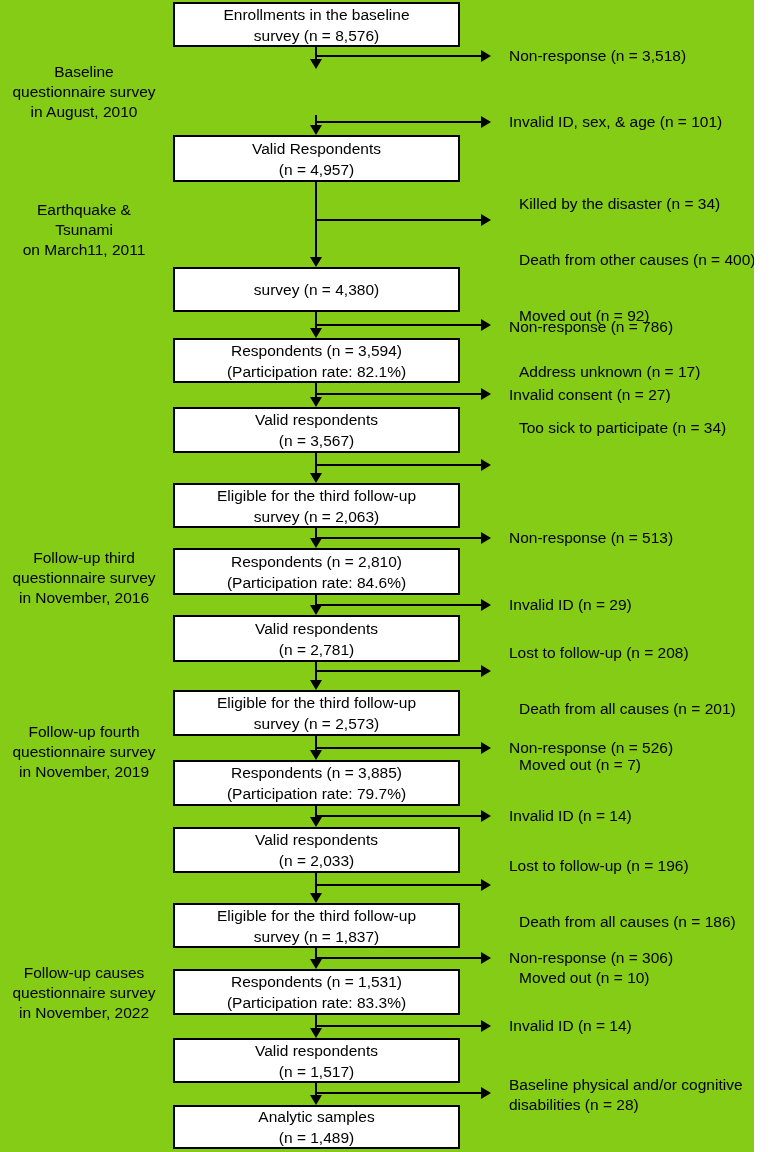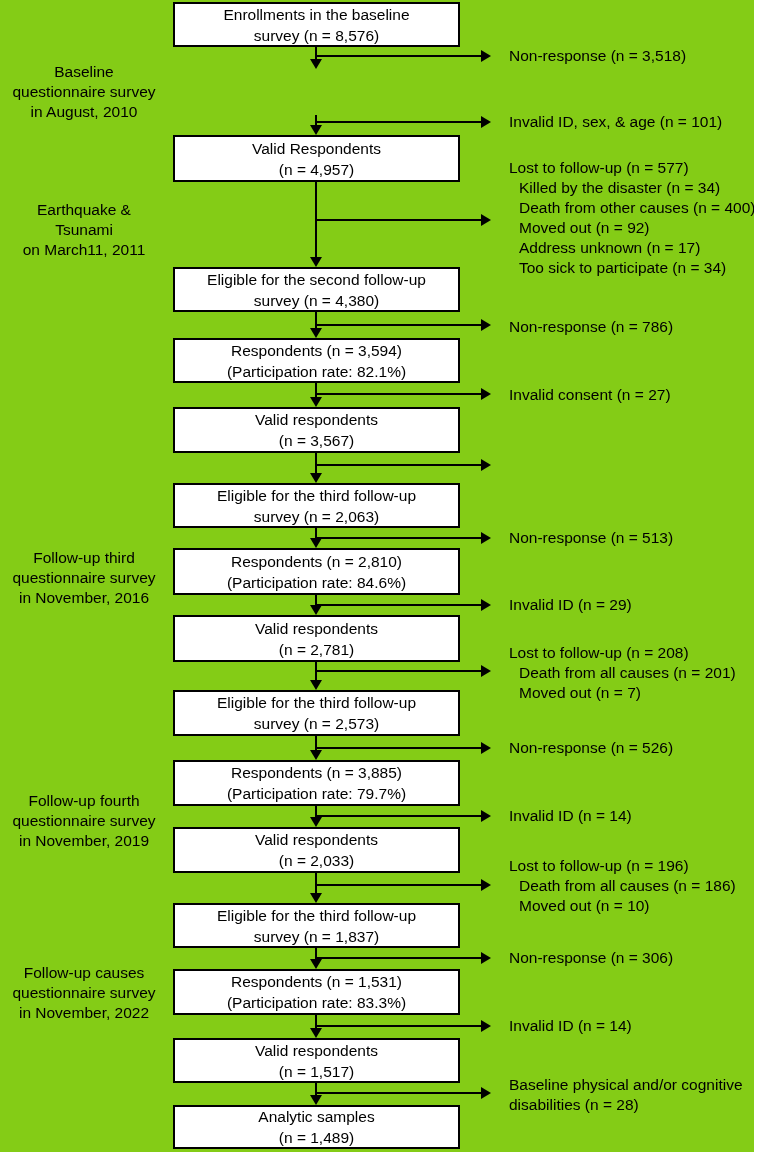--- a/index.html
+++ b/index.html
@@ -41,21 +41,21 @@
     line-height: 20px;
   }
   .excl {
     position: absolute;
     left: 509px;
     font-size: 15.5px;
     line-height: 20px;
     text-align: left;
     white-space: nowrap;
   }
-  .excl .ind { padding-left: 10px; }
+  .excl .ind { padding-left: 10px; margin-top: 36px; }
   .vline {
     position: absolute;
     left: 315px;
     width: 2px;
     background: #000000;
     z-index: 1;
   }
   .varr {
     position: absolute;
     left: 310px;
@@ -90,21 +90,20 @@
 
   <div class="box" style="top:2px;height:45px">
     <div>Enrollments in the baseline</div>
     <div>survey (n = 8,576)</div>
   </div>
   <div class="box" style="top:135px;height:47px">
     <div>Valid Respondents</div>
     <div>(n = 4,957)</div>
   </div>
   <div class="box" style="top:267px;height:45px">
-    <div>Eligible for the second follow-up</div>
     <div>survey (n = 4,380)</div>
   </div>
   <div class="box" style="top:338px;height:45px">
     <div>Respondents (n = 3,594)</div>
     <div>(Participation rate: 82.1%)</div>
   </div>
   <div class="box" style="top:407px;height:46px">
     <div>Valid respondents</div>
     <div>(n = 3,567)</div>
   </div>
@@ -157,39 +156,38 @@
   <div class="stage" style="top:200px">
     <div>Earthquake &amp;</div>
     <div>Tsunami</div>
     <div>on March11, 2011</div>
   </div>
   <div class="stage" style="top:548px">
     <div>Follow-up third</div>
     <div>questionnaire survey</div>
     <div>in November, 2016</div>
   </div>
-  <div class="stage" style="top:791px">
+  <div class="stage" style="top:722px">
     <div>Follow-up fourth</div>
     <div>questionnaire survey</div>
     <div>in November, 2019</div>
   </div>
   <div class="stage" style="top:963px">
     <div>Follow-up causes</div>
     <div>questionnaire survey</div>
     <div>in November, 2022</div>
   </div>
 
   <div class="excl" style="top:46px">
     <div>Non-response (n = 3,518)</div>
   </div>
   <div class="excl" style="top:112px">
     <div>Invalid ID, sex, &amp; age (n = 101)</div>
   </div>
   <div class="excl" style="top:158px">
-    <div>Lost to follow-up (n = 577)</div>
     <div class="ind">Killed by the disaster (n = 34)</div>
     <div class="ind">Death from other causes (n = 400)</div>
     <div class="ind">Moved out (n = 92)</div>
     <div class="ind">Address unknown (n = 17)</div>
     <div class="ind">Too sick to participate (n = 34)</div>
   </div>
   <div class="excl" style="top:317px">
     <div>Non-response (n = 786)</div>
   </div>
   <div class="excl" style="top:385px">

